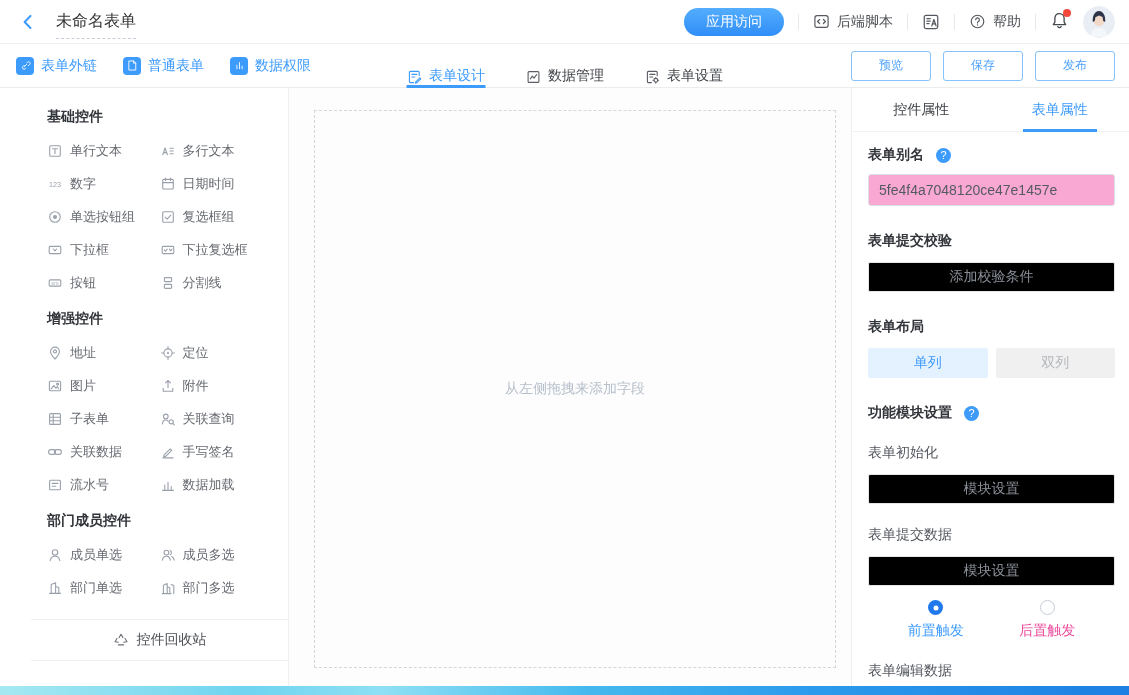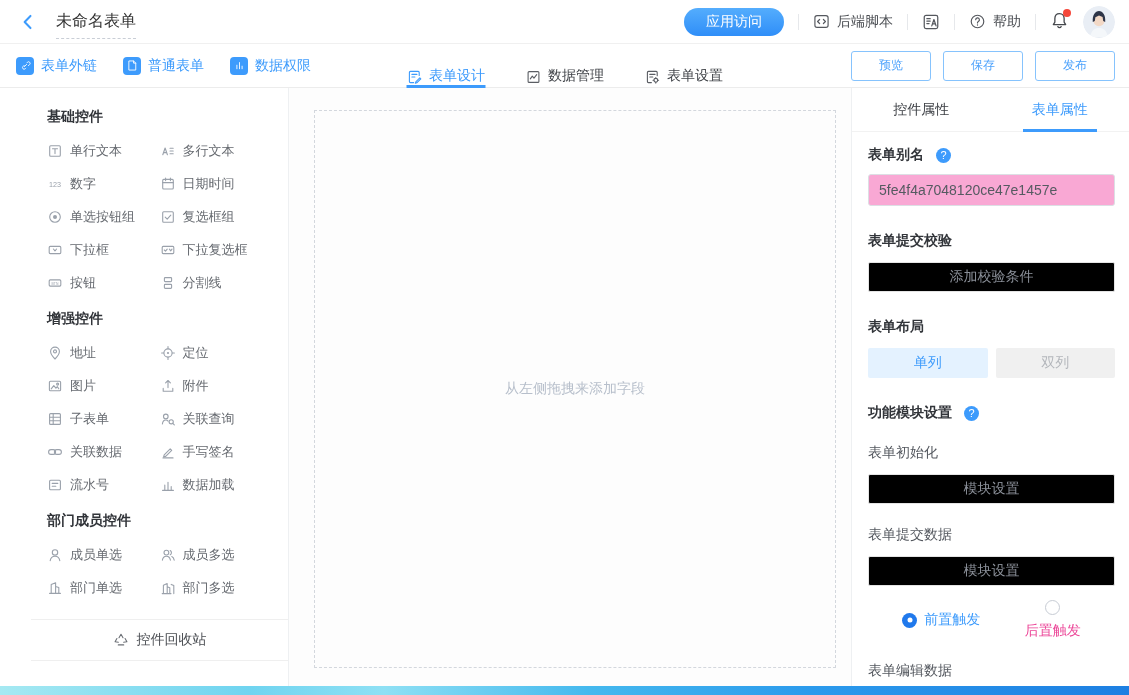--- a/index.html
+++ b/index.html
@@ -69,21 +69,21 @@
   .layout-row { display:flex; gap:8px; margin-top:12px; }
   .lay-btn { flex:1; height:30px; border:none; border-radius:2px; font-size:14px; cursor:pointer; background:#f0f0f0; color:#b3b6bb; }
   .lay-btn.active { background:#e4f2ff; color:#3d9bfc; }
   .group { margin-top:22px; }
   .glabel { color:#54585f; }
   .radio-row { display:flex; justify-content:space-around; margin-top:14px; padding:0 12px; }
   .radio { display:flex; align-items:center; gap:7px; cursor:pointer; font-size:14px; }
   .rdot { width:15px; height:15px; border-radius:50%; flex:none; position:relative; border:1px solid #c7ccd4; background:#fff; }
   .radio.sel .rdot { border:none; background:#2079ec; }
   .radio.sel .rdot::after { content:""; position:absolute; left:50%; top:50%; width:5px; height:5px; border-radius:50%; background:#fff; transform:translate(-50%,-50%); }
-  .radio.sel { color:#3d9bfc; }
+  .radio.sel { color:#3d9bfc;flex-direction:column; }
   .radio.unsel { color:#ec4899;flex-direction:column; }
 
   
   .strip { height:9px; background:linear-gradient(90deg,#a5e9f2 0%,#6fd4f0 22%,#8ee0f4 34%,#45b9ee 52%,#2b9aec 72%,#1d7fe2 100%); }
 </style>
 </head>
 <body>
 
 <div class="topbar">
   <div class="back">

